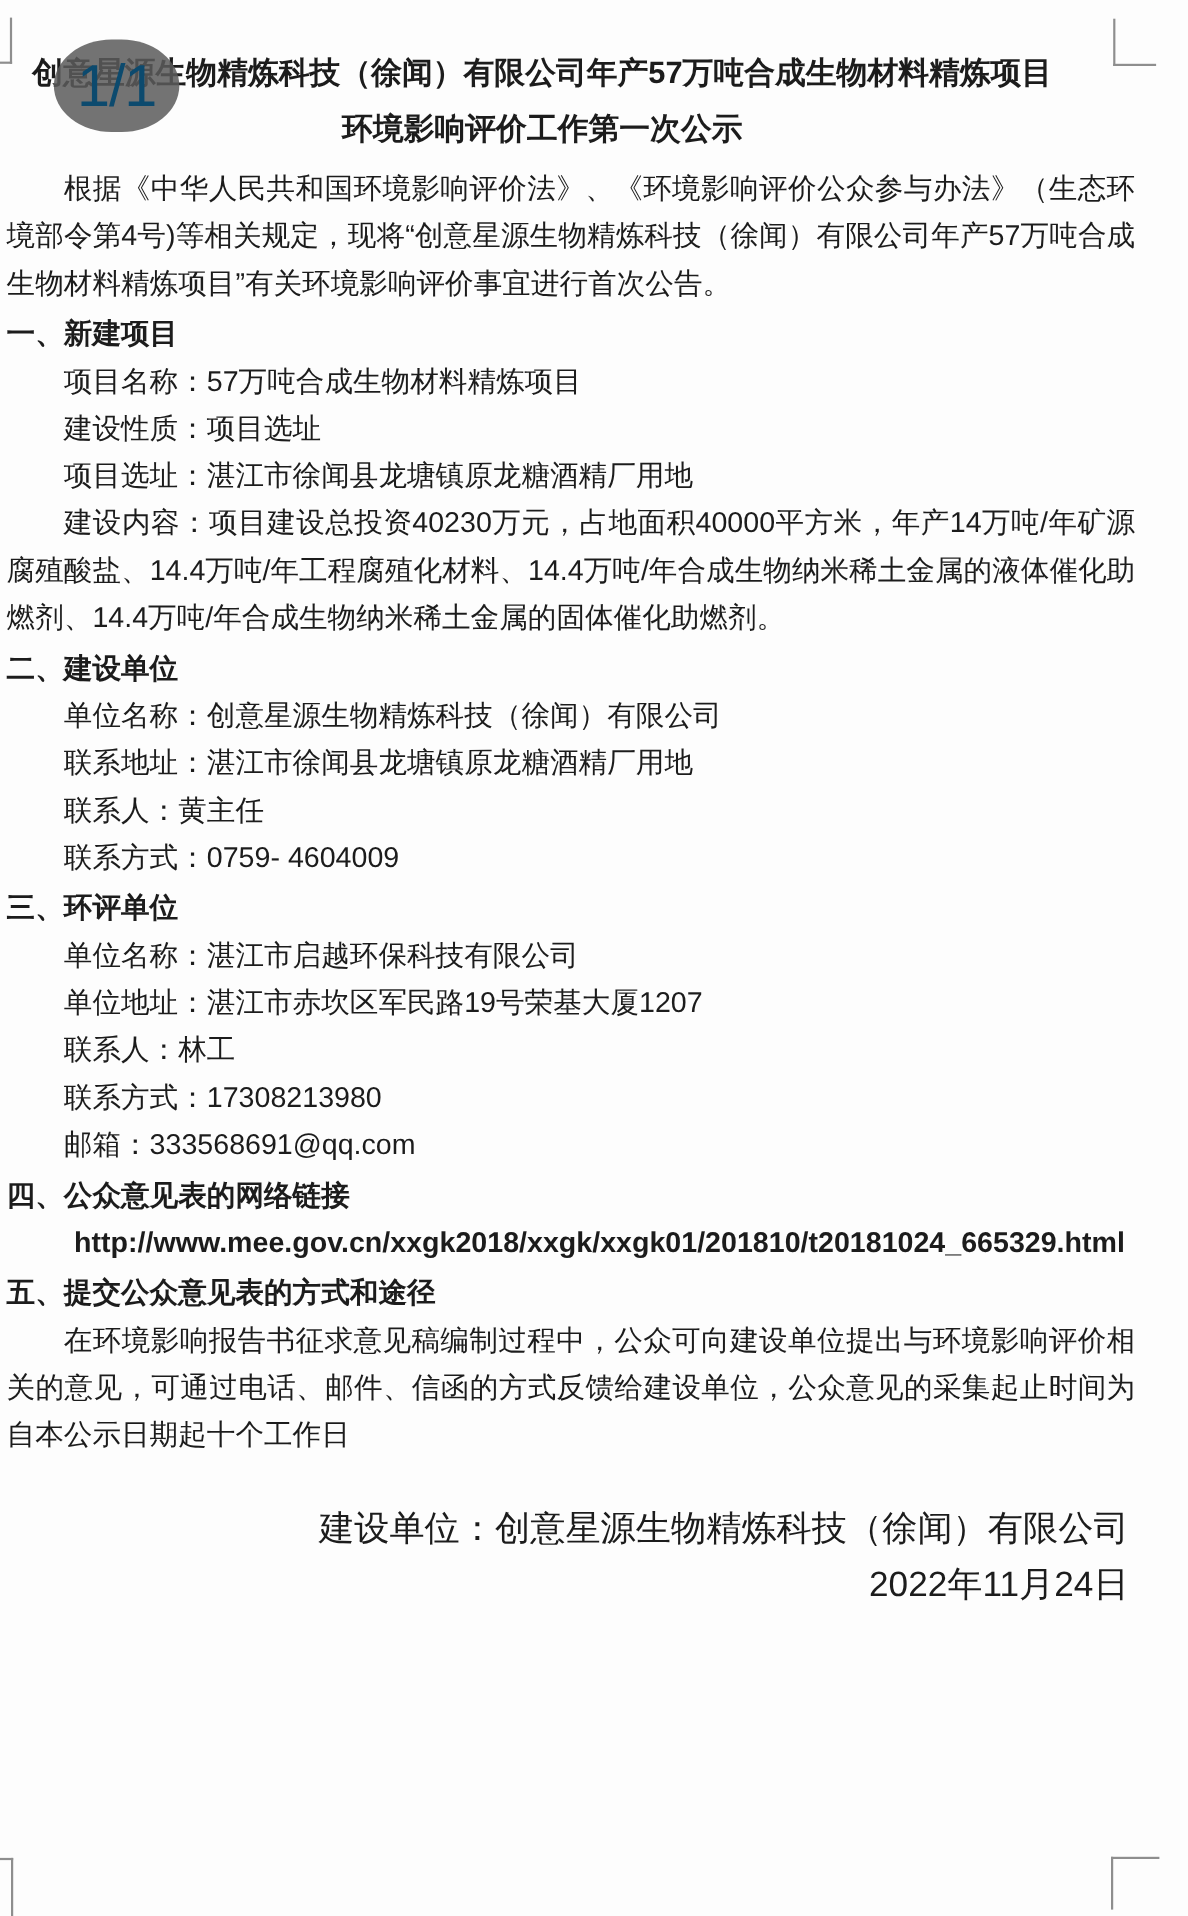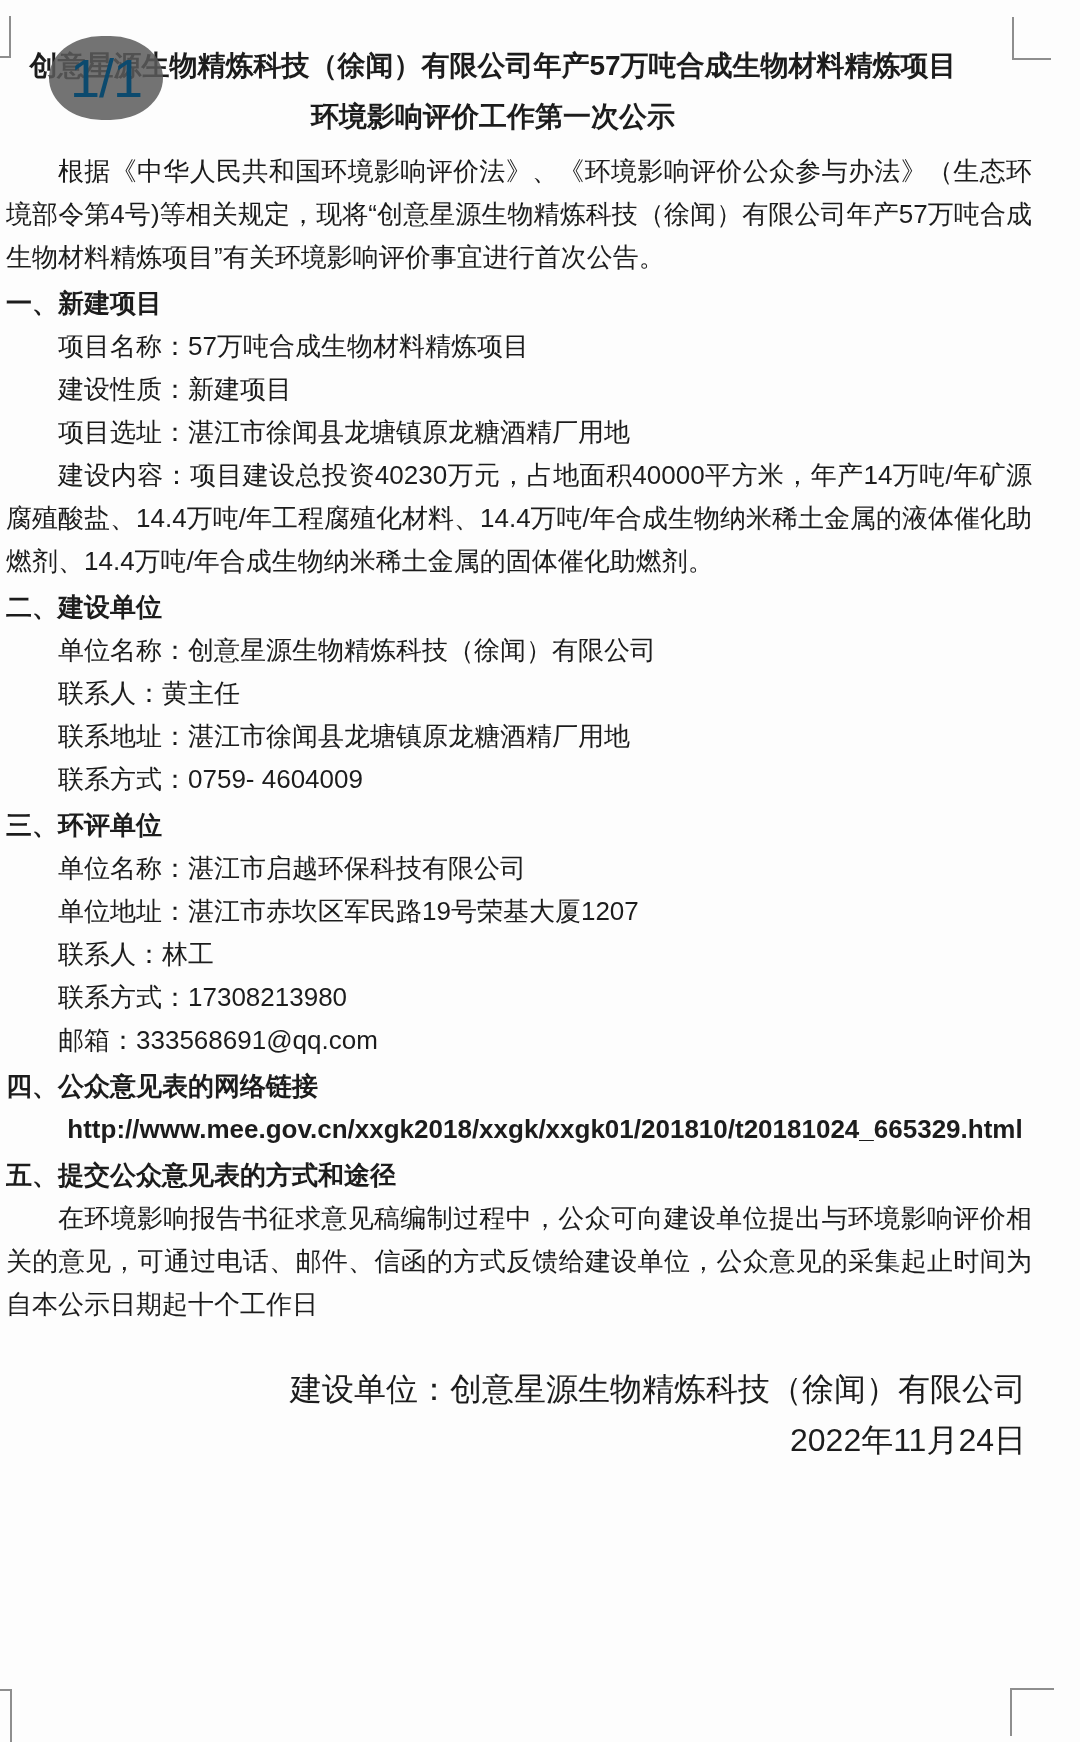--- a/index.html
+++ b/index.html
@@ -70,28 +70,28 @@
 
     <h1 class="title">
       <span>创意星源生物精炼科技（徐闻）有限公司年产57万吨合成生物材料精炼项目</span>
       <span>环境影响评价工作第一次公示</span>
     </h1>
 
     <p class="para">根据《中华人民共和国环境影响评价法》、《环境影响评价公众参与办法》（生态环境部令第4号)等相关规定，现将“创意星源生物精炼科技（徐闻）有限公司年产57万吨合成生物材料精炼项目”有关环境影响评价事宜进行首次公告。</p>
 
     <h2 class="heading">一、新建项目</h2>
     <p class="para">项目名称：57万吨合成生物材料精炼项目</p>
-    <p class="para">建设性质：新建项目</p>
+    <p class="para">建设性质：项目选址</p>
     <p class="para">项目选址：湛江市徐闻县龙塘镇原龙糖酒精厂用地</p>
     <p class="para">建设内容：项目建设总投资40230万元，占地面积40000平方米，年产14万吨/年矿源腐殖酸盐、14.4万吨/年工程腐殖化材料、14.4万吨/年合成生物纳米稀土金属的液体催化助燃剂、14.4万吨/年合成生物纳米稀土金属的固体催化助燃剂。</p>
 
     <h2 class="heading">二、建设单位</h2>
     <p class="para">单位名称：创意星源生物精炼科技（徐闻）有限公司</p>
+    <p class="para">联系地址：湛江市徐闻县龙塘镇原龙糖酒精厂用地</p>
     <p class="para">联系人：黄主任</p>
-    <p class="para">联系地址：湛江市徐闻县龙塘镇原龙糖酒精厂用地</p>
     <p class="para">联系方式：0759- 4604009</p>
 
     <h2 class="heading">三、环评单位</h2>
     <p class="para">单位名称：湛江市启越环保科技有限公司</p>
     <p class="para">单位地址：湛江市赤坎区军民路19号荣基大厦1207</p>
     <p class="para">联系人：林工</p>
     <p class="para">联系方式：17308213980</p>
     <p class="para">邮箱：333568691@qq.com</p>
 
     <h2 class="heading">四、公众意见表的网络链接</h2>

